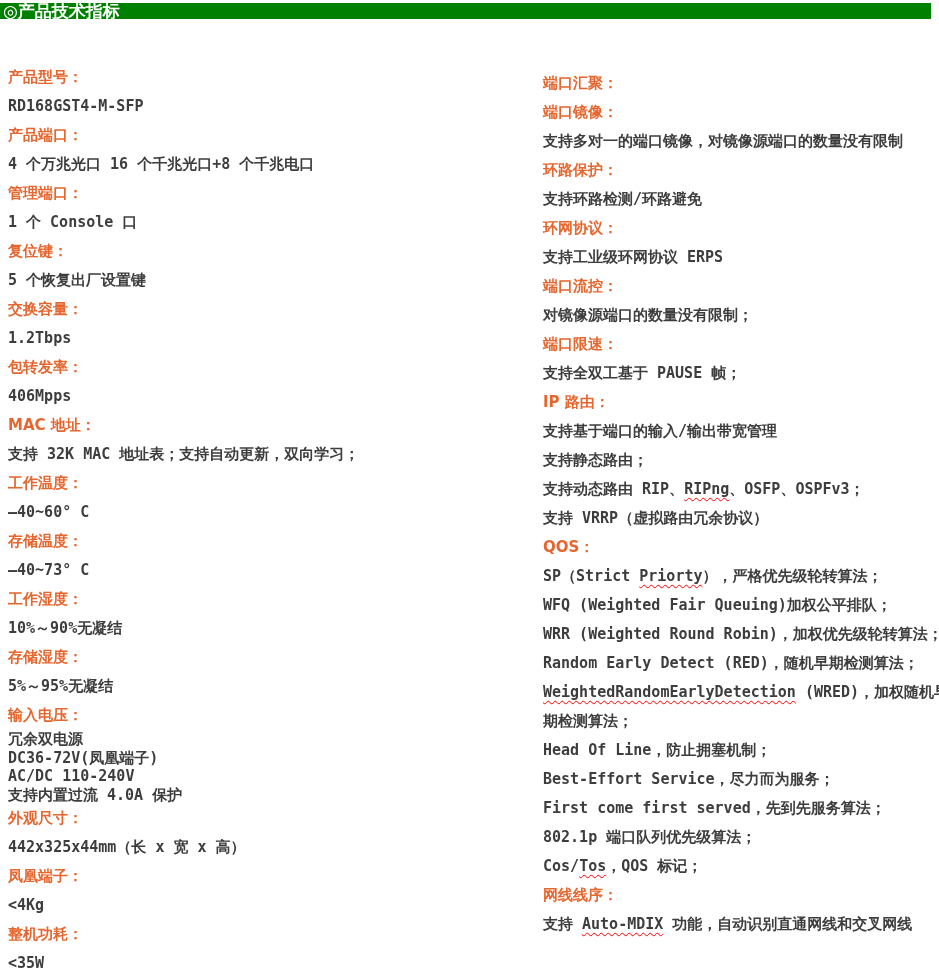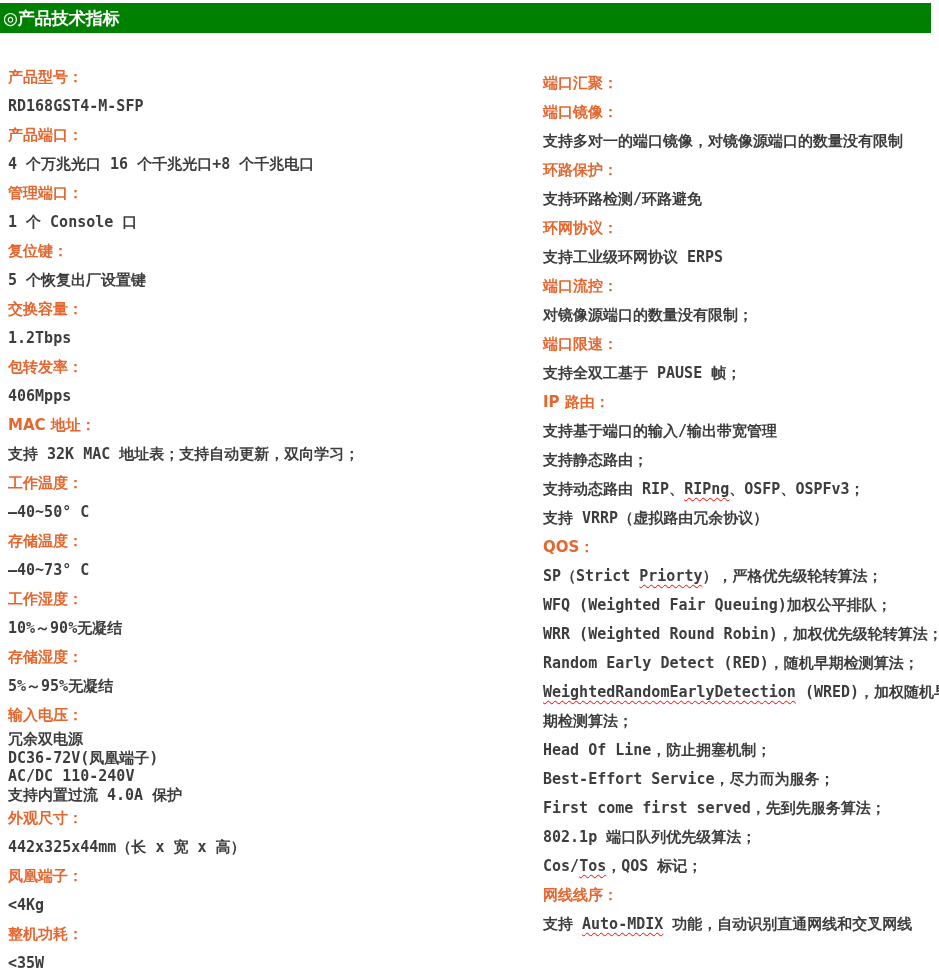--- a/index.html
+++ b/index.html
@@ -11,21 +11,21 @@
   html,body{margin:0;padding:0;}
   body{
     width:939px;height:977px;
     background:#ffffff;
     position:relative;
     overflow:hidden;
     font-family:"DejaVu Sans","Liberation Sans",sans-serif;
   }
   .topbar{
     position:absolute;top:3px;left:0;
-    width:931px;height:30px;
+    width:931px;height:16px;
     background:var(--green);
     color:#ffffff;
     display:flex;align-items:center;
   }
   .topbar .title{
     font-size:17px;font-weight:bold;
     padding-left:3px;
     white-space:nowrap;
   }
   .col{position:absolute;}
@@ -69,21 +69,21 @@
     <p class="v"><span>1 个 Console 口</span></p>
     <p class="h">复位键：</p>
     <p class="v"><span>5 个恢复出厂设置键</span></p>
     <p class="h">交换容量：</p>
     <p class="v"><span>1.2Tbps</span></p>
     <p class="h">包转发率：</p>
     <p class="v"><span>406Mpps</span></p>
     <p class="h">MAC 地址：</p>
     <p class="v"><span>支持 32K MAC 地址表；支持自动更新，双向学习；</span></p>
     <p class="h">工作温度：</p>
-    <p class="v"><span>—40~50° C</span></p>
+    <p class="v"><span>—40~60° C</span></p>
     <p class="h">存储温度：</p>
     <p class="v"><span>—40~73° C</span></p>
     <p class="h">工作湿度：</p>
     <p class="v"><span>10%～90%无凝结</span></p>
     <p class="h">存储湿度：</p>
     <p class="v"><span>5%～95%无凝结</span></p>
     <p class="h">输入电压：</p>
     <p class="v tight"><span>冗余双电源</span><br><span>DC36-72V(凤凰端子)</span><br><span>AC/DC 110-240V</span><br><span>支持内置过流 4.0A 保护</span></p>
     <p class="h">外观尺寸：</p>
     <p class="v"><span>442x325x44mm（长 x 宽 x 高）</span></p>

